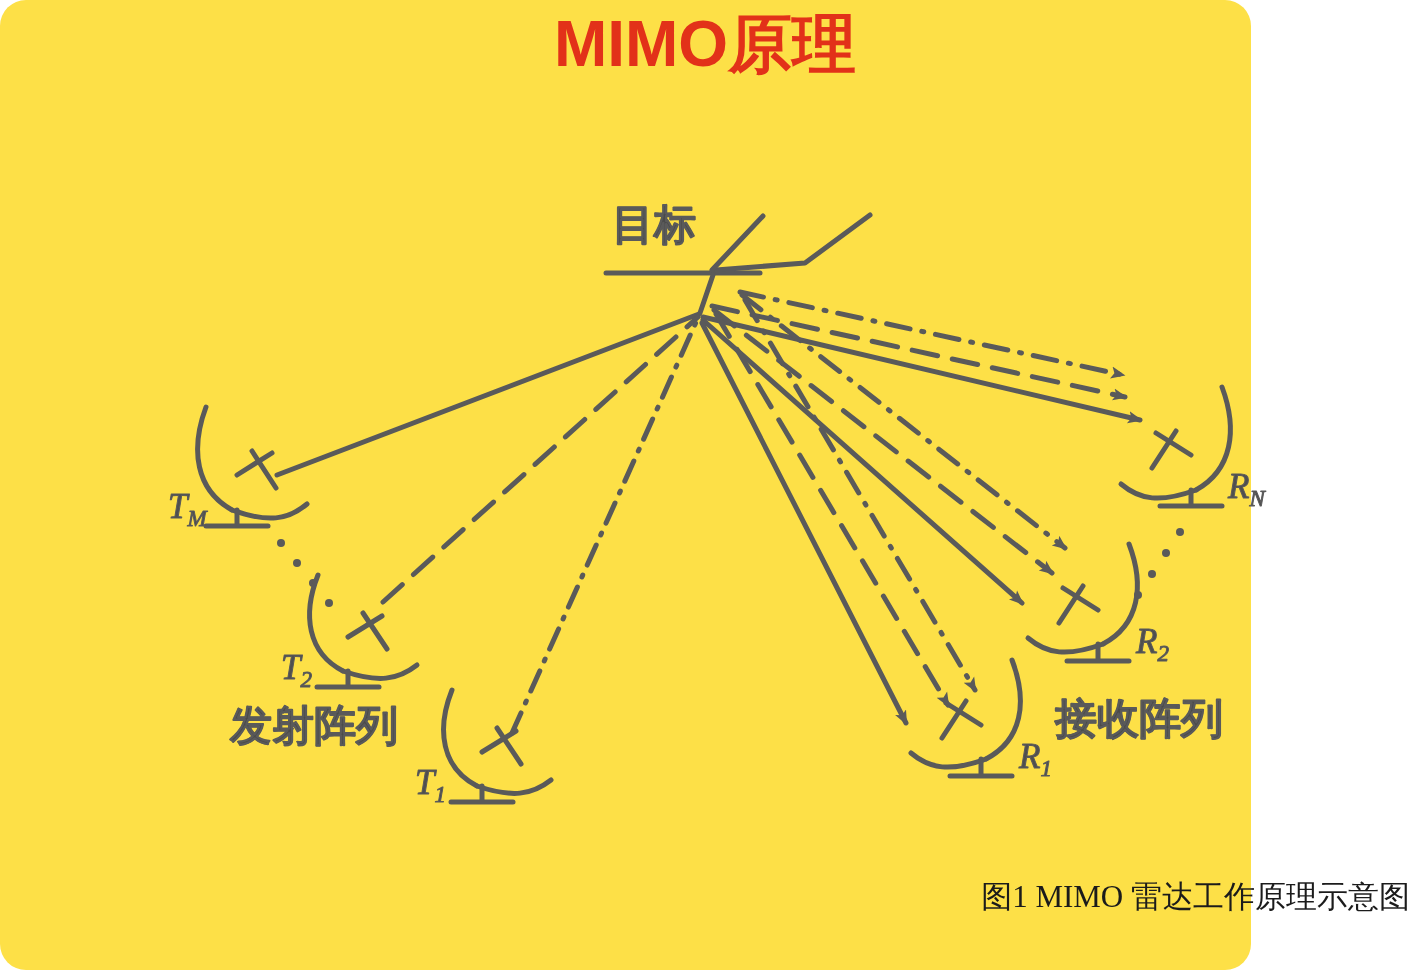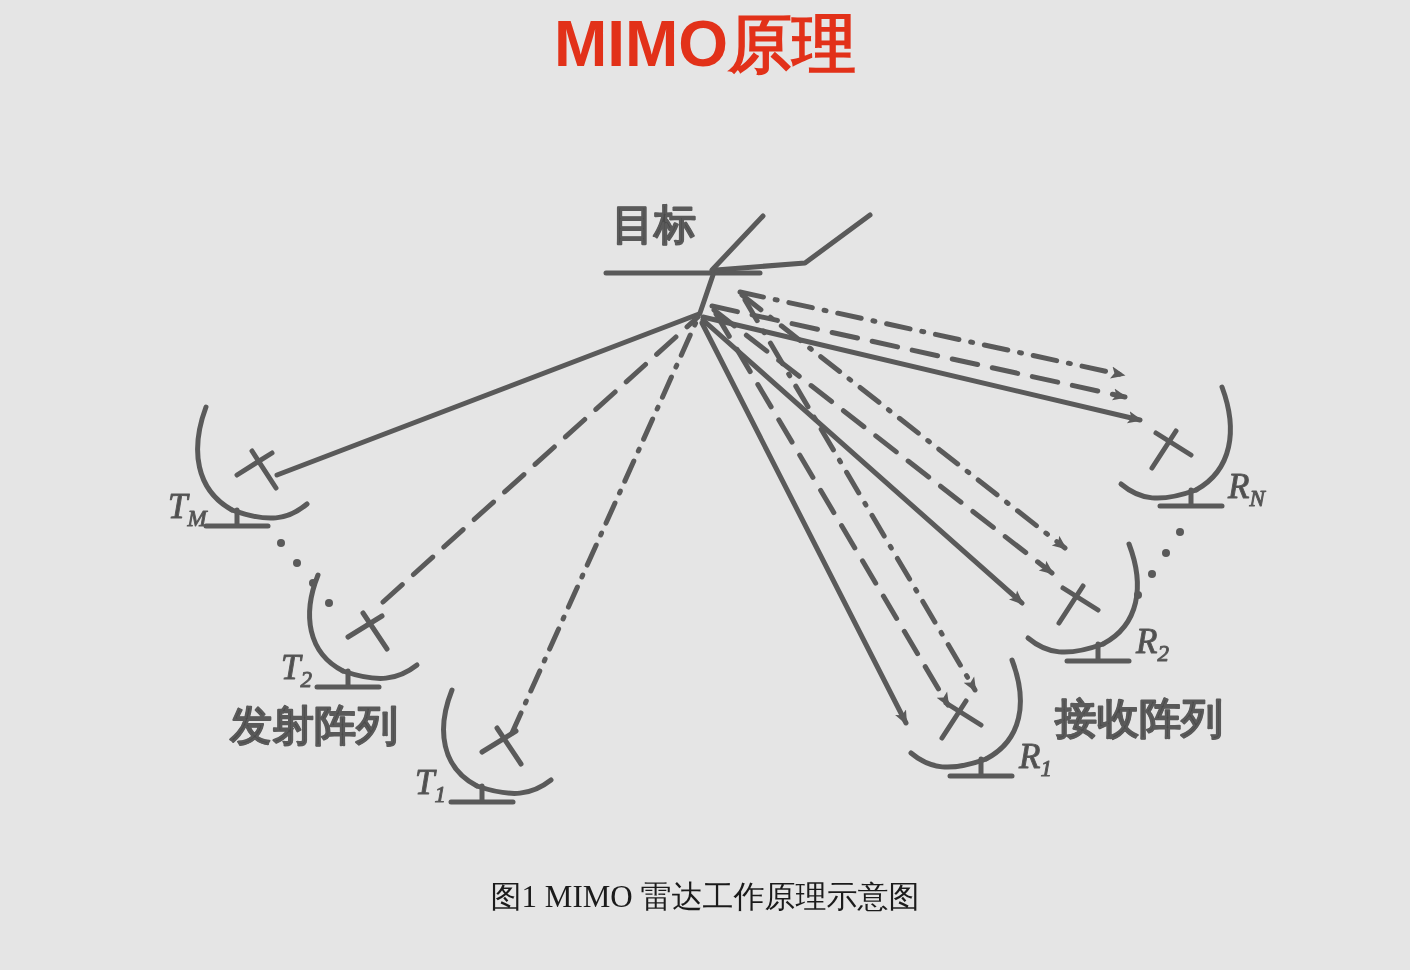--- a/index.html
+++ b/index.html
@@ -10,23 +10,24 @@
   }
   body {
     width: 1410px;
     height: 970px;
     font-family: "Liberation Sans", "DejaVu Sans", sans-serif;
     overflow: hidden;
     position: relative;
   }
   #page {
     position: relative;
-    width: 1410px;
+    width: 1251px;
     height: 970px;
-    background: #e5e5e5;
+    background: #fde047;
+    border-radius: 26px;
   }
   #title {
     position: absolute;
     left: 0;
     top: 8px;
     width: 1410px;
     text-align: center;
     font-size: 64px;
     font-weight: bold;
     color: #e23119;
@@ -45,21 +46,21 @@
   #figure-svg {
     display: block;
     width: 1410px;
     height: 740px;
   }
   #caption {
     position: absolute;
     left: 0;
     top: 876px;
     width: 1410px;
-    text-align: center;
+    text-align: right;
     font-size: 31px;
     color: #1b1b1b;
     font-family: "Liberation Serif", "DejaVu Serif", serif;
     white-space: nowrap;
   }
   .lbl-italic {
     font-family: "Liberation Serif", "DejaVu Serif", serif;
     font-style: italic;
     fill: #4f4f4f;
   }

